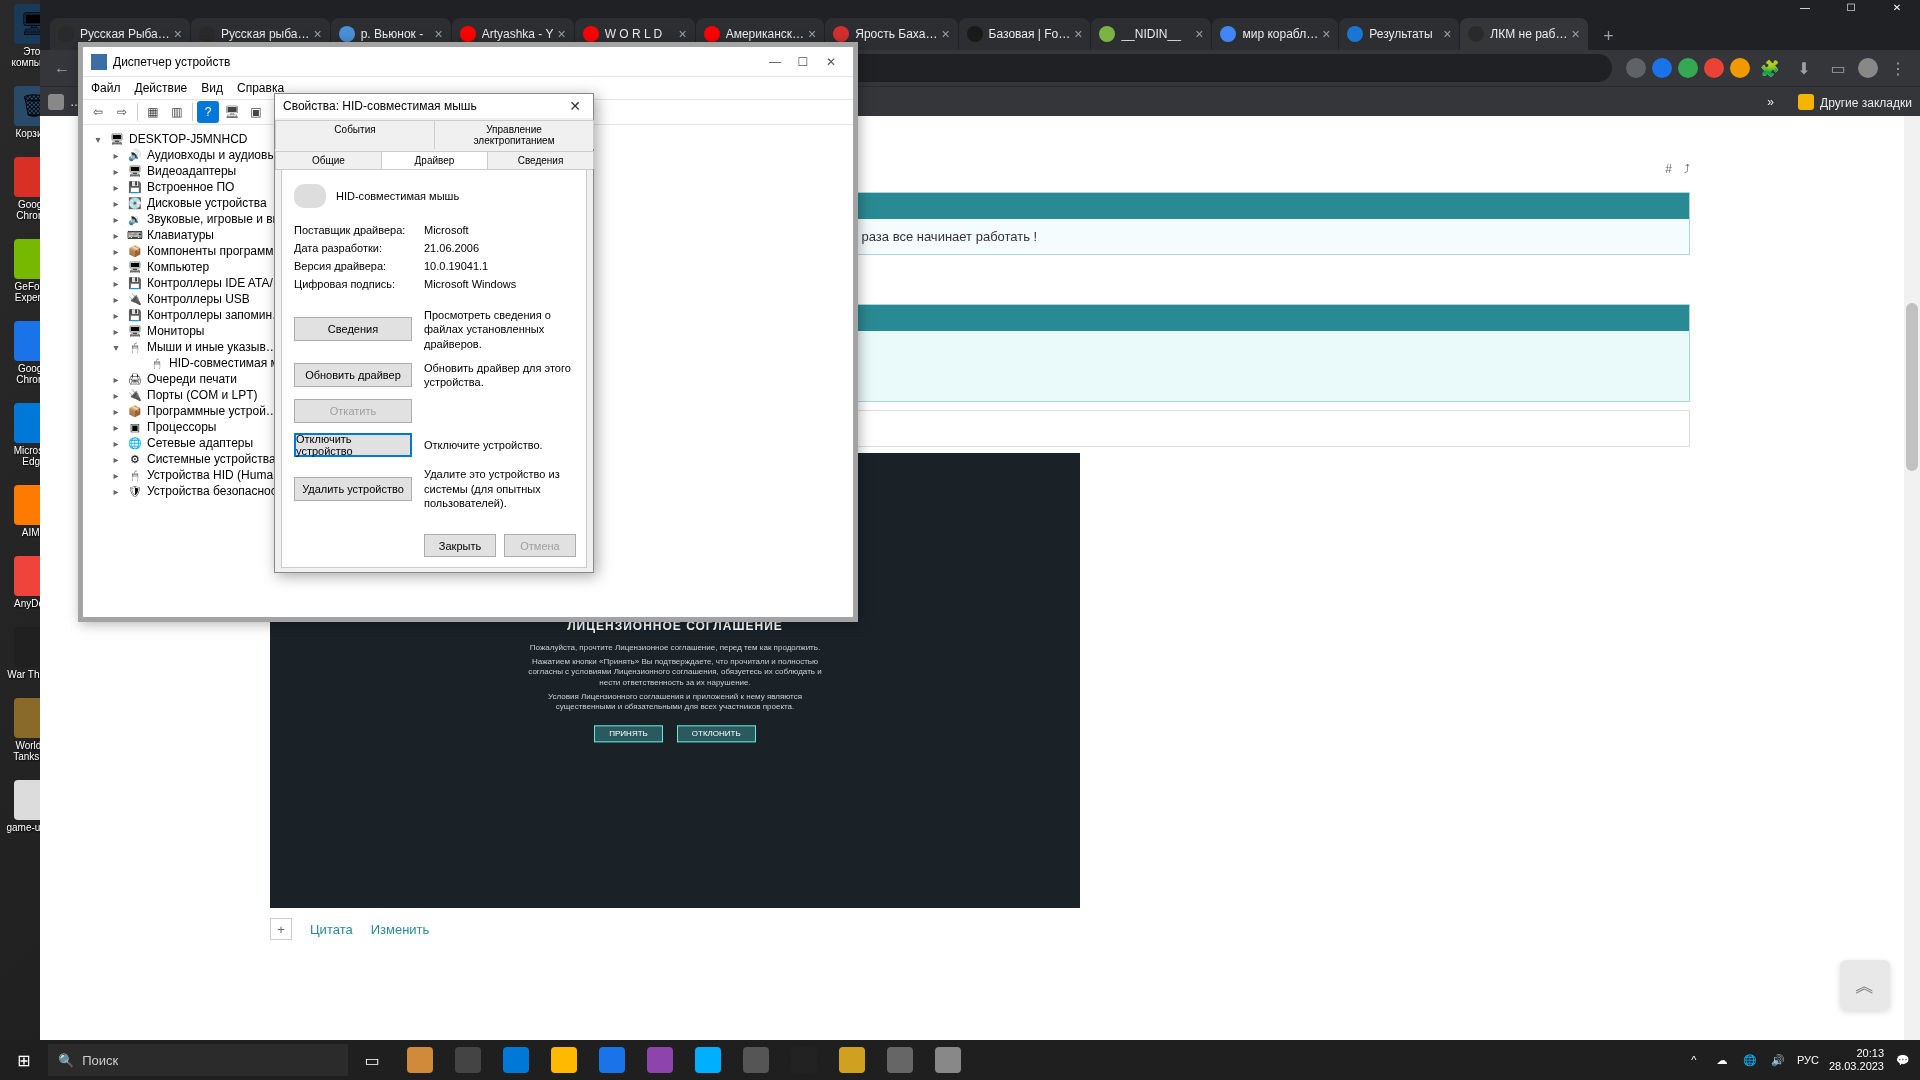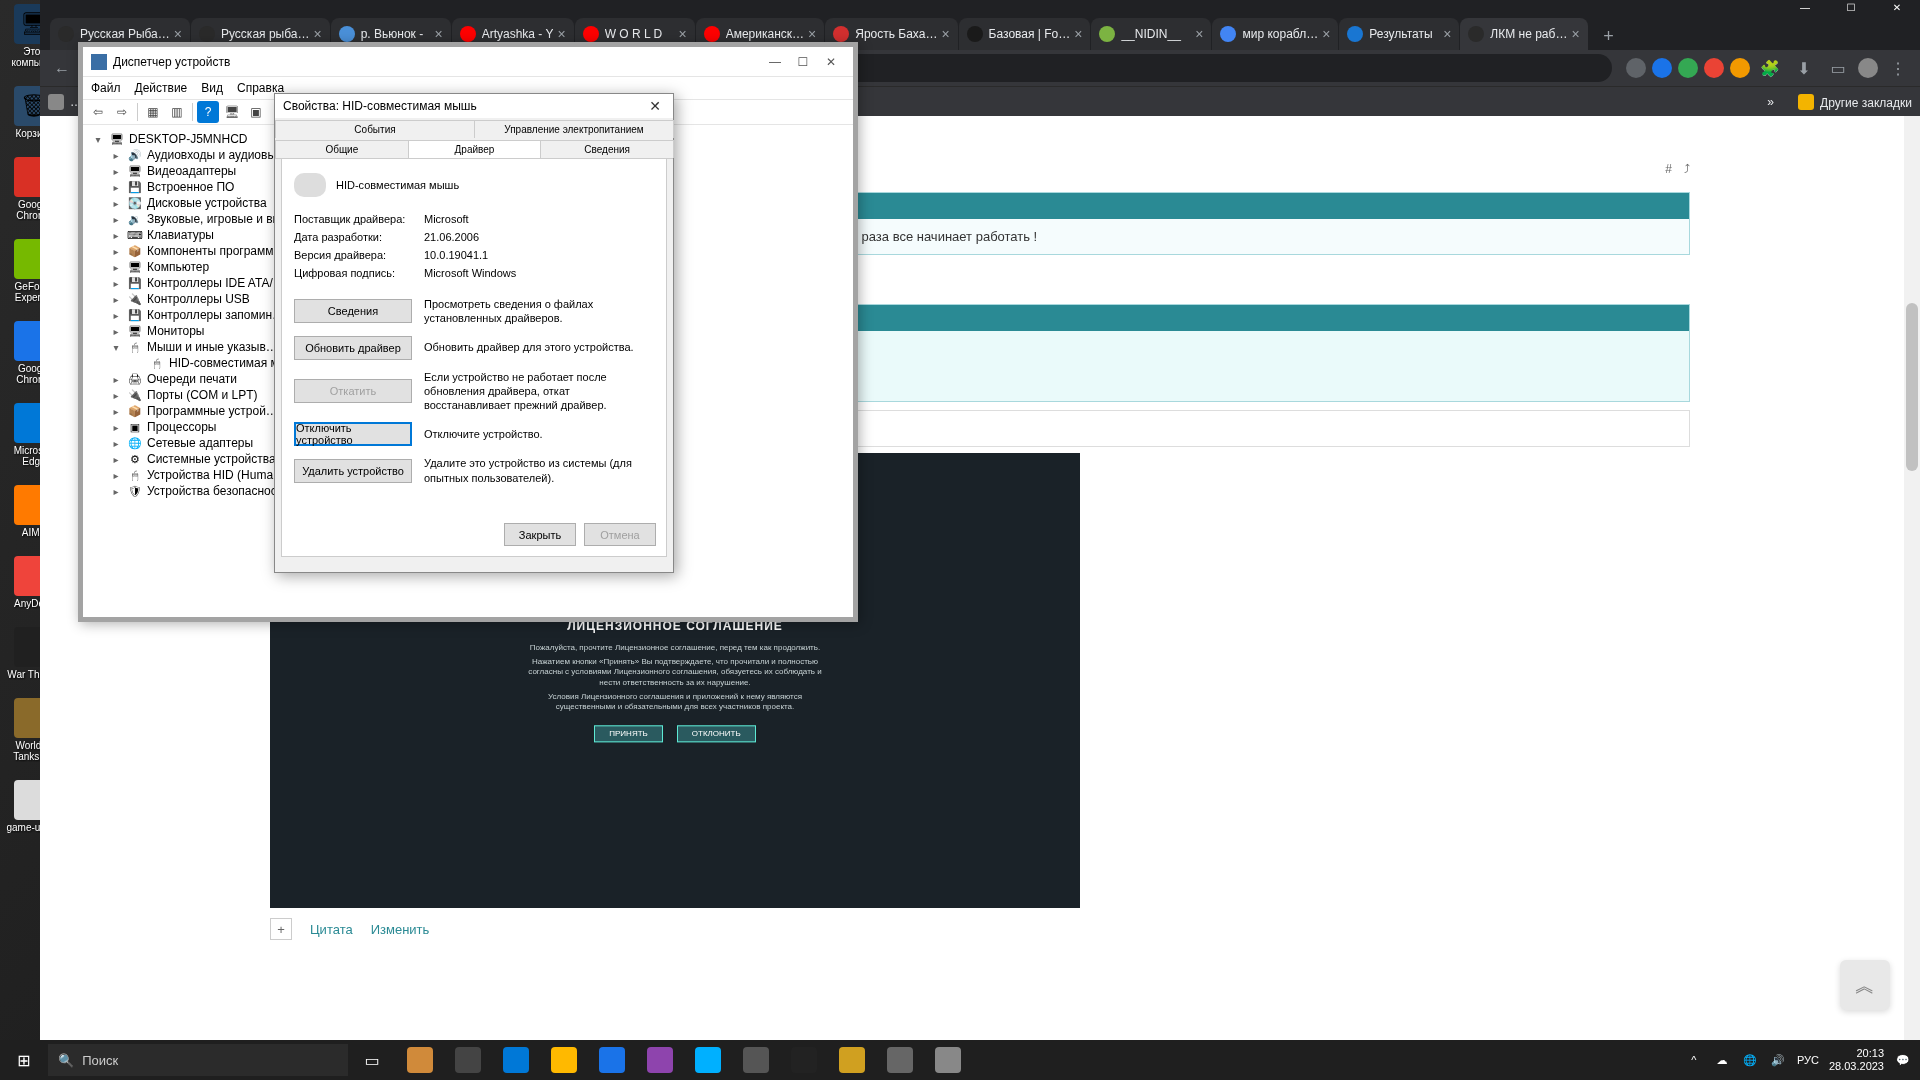--- a/index.html
+++ b/index.html
@@ -60,21 +60,21 @@
 .dm-menu{height:22px;display:flex;align-items:center;gap:14px;padding:0 8px;font-size:12px}
 .dm-toolbar{height:26px;display:flex;align-items:center;gap:2px;padding:0 4px;border-top:1px solid #e5e5e5;border-bottom:1px solid #e5e5e5}
 .dm-tool{width:22px;height:22px;display:flex;align-items:center;justify-content:center;font-size:12px;color:#444}
 .dm-tree{padding:6px 8px;font-size:12px;overflow:hidden}
 .tree-item{display:flex;align-items:center;gap:4px;padding:1px 0;white-space:nowrap}
 .ti-exp{width:14px;text-align:center;color:#666;font-size:10px}
 .ti-ico{width:16px;height:14px;display:flex;align-items:center;justify-content:center;font-size:11px}
 .ti-sub{padding-left:18px}
 
 
-.propdlg{position:absolute;left:274px;top:93px;width:400px;height:480px;background:#f0f0f0;border:1px solid #888;box-shadow:3px 3px 14px rgba(0,0,0,.35)}
+.propdlg{position:absolute;left:274px;top:93px;width:320px;height:480px;background:#f0f0f0;border:1px solid #888;box-shadow:3px 3px 14px rgba(0,0,0,.35)}
 .pd-title{height:24px;background:#fff;display:flex;align-items:center;padding:0 8px;font-size:12px}
 .pd-title .sp{flex:1}
 .pd-close{width:20px;text-align:center;font-size:14px;color:#333}
 .pd-tabs{display:flex;font-size:10px;border-bottom:1px solid #ccc;background:#f0f0f0;flex-wrap:wrap}
 .pd-tab{padding:3px 14px;border:1px solid #ccc;border-bottom:none;background:#f0f0f0;margin-right:-1px;margin-top:2px}
 .pd-tab.active{background:#fff;position:relative;z-index:1}
 .pd-tabrow{display:flex;width:100%}
 .pd-body{background:#fff;margin:0 6px 6px;border:1px solid #ccc;border-top:none;padding:14px 12px;height:398px;position:relative;font-size:11px}
 .pd-dev{display:flex;align-items:center;gap:10px;margin-bottom:16px}
 .pd-dev .di{width:32px;height:24px;background:#ddd;border-radius:10px}
@@ -504,21 +504,20 @@
         <div class="pd-btnrow">
           <div class="pd-btn">Сведения</div>
           <div class="pd-desc">Просмотреть сведения о файлах установленных драйверов.</div>
         </div>
         <div class="pd-btnrow">
           <div class="pd-btn">Обновить драйвер</div>
           <div class="pd-desc">Обновить драйвер для этого устройства.</div>
         </div>
         <div class="pd-btnrow">
           <div class="pd-btn disabled">Откатить</div>
-          <div class="pd-desc">Если устройство не работает после обновления драйвера, откат восстанавливает прежний драйвер.</div>
         </div>
         <div class="pd-btnrow">
           <div class="pd-btn focus">Отключить устройство</div>
           <div class="pd-desc">Отключите устройство.</div>
         </div>
         <div class="pd-btnrow">
           <div class="pd-btn">Удалить устройство</div>
           <div class="pd-desc">Удалите это устройство из системы (для опытных пользователей).</div>
         </div>
       </div>

